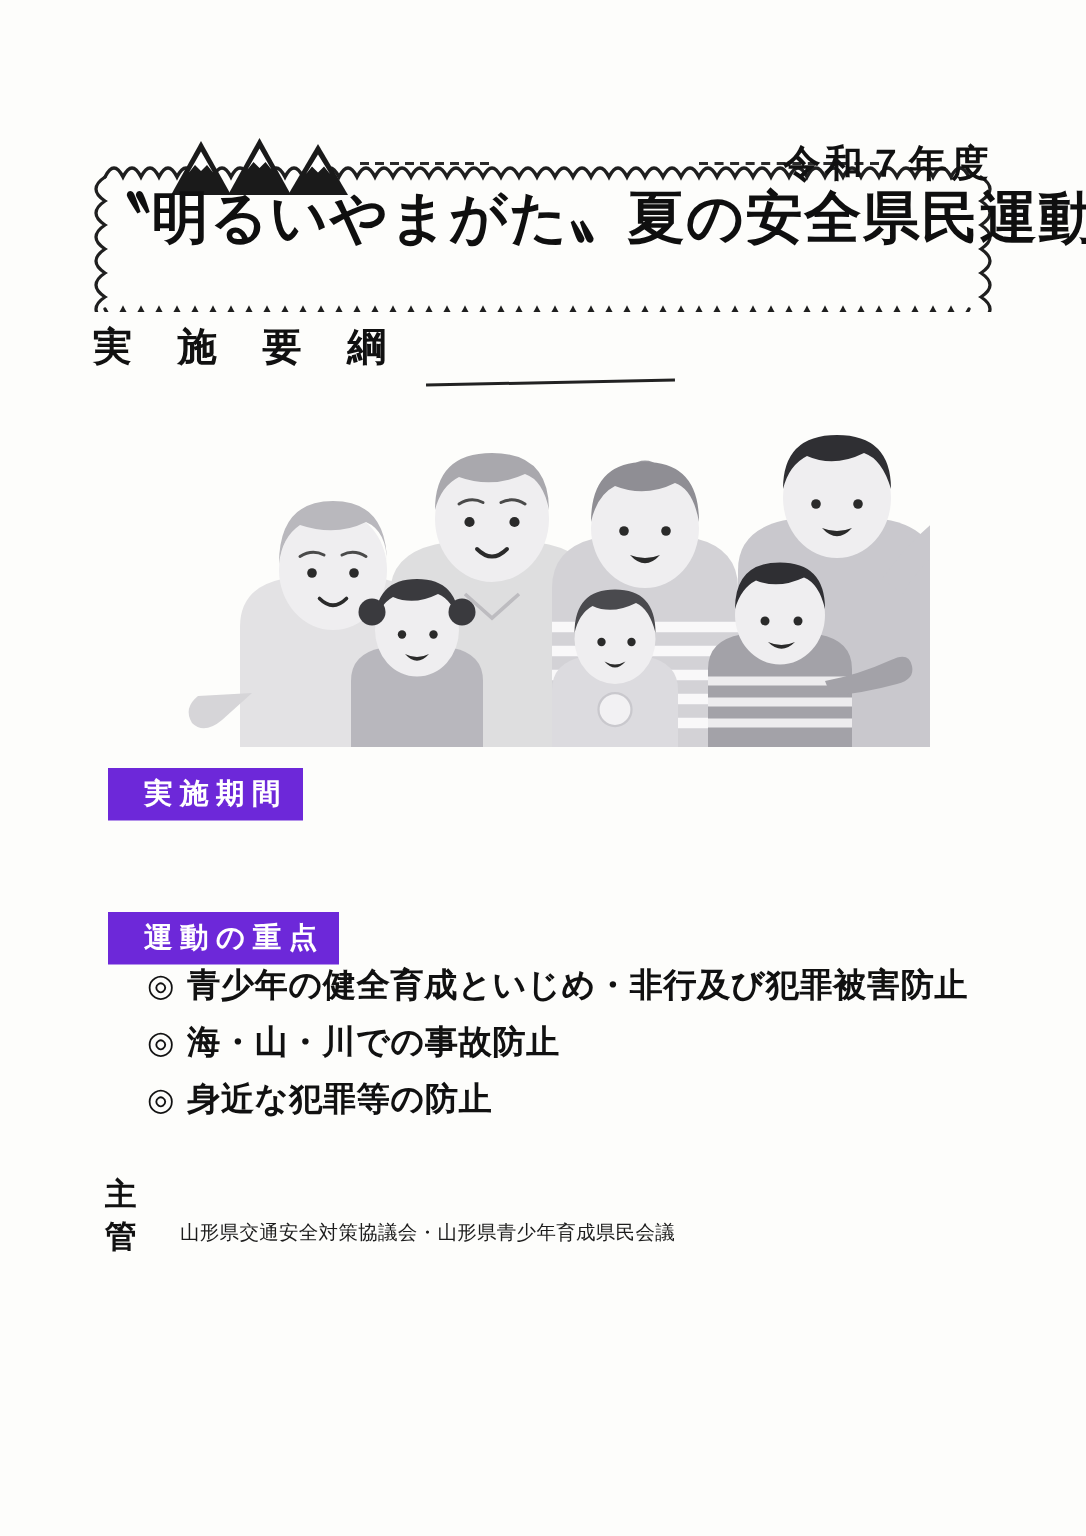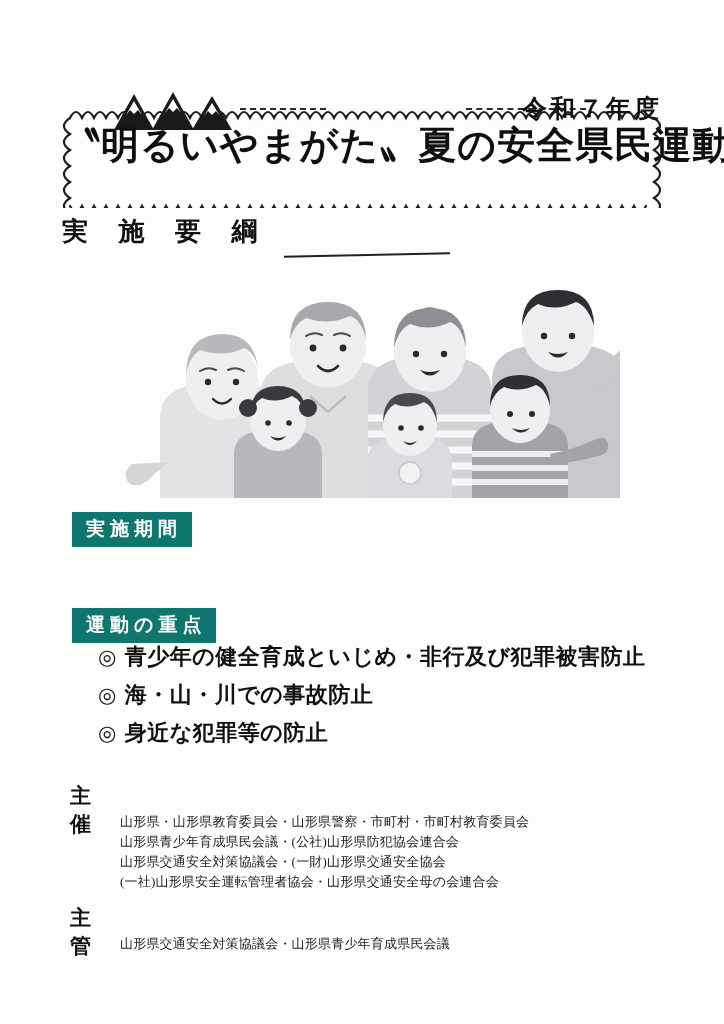--- a/index.html
+++ b/index.html
@@ -119,26 +119,26 @@
     position: absolute;
     left: 120px;
     top: 268px;
     width: 500px;
     height: 230px;
   }
 
   
   .label-box {
     display: inline-block;
-    background: #0f766e;
+    background: #6d28d9;
     color: #ffffff;
     font-size: 19px;
     font-weight: bold;
     letter-spacing: 5px;
-    padding: 4px 10px 5px 14px;
+    padding: 4px 10px 5px 24px;
   }
 
   .sec-period-label {
     position: absolute;
     left: 72px;
     top: 512px;
   }
 
   .period-text {
     position: absolute;
@@ -359,29 +359,20 @@
     <div class="focus-item">
       <span class="mark">◎</span><span>海・山・川での事故防止</span>
     </div>
     <div class="focus-item">
       <span class="mark">◎</span><span>身近な犯罪等の防止</span>
     </div>
   </div>
 
   <div class="org-block">
 
-    <div class="org-row" style="height:108px;">
-      <span class="org-heading">主　催</span>
-      <div class="org-lines">
-        <div class="org-line">山形県・山形県教育委員会・山形県警察・市町村・市町村教育委員会</div>
-        <div class="org-line">山形県青少年育成県民会議・(公社)山形県防犯協会連合会</div>
-        <div class="org-line">山形県交通安全対策協議会・(一財)山形県交通安全協会</div>
-        <div class="org-line">(一社)山形県安全運転管理者協会・山形県交通安全母の会連合会</div>
-      </div>
-    </div>
 
     <div class="org-row" style="height:54px;">
       <span class="org-heading">主　管</span>
       <div class="org-lines">
         <div class="org-line">山形県交通安全対策協議会・山形県青少年育成県民会議</div>
       </div>
     </div>
 
   </div>
 

